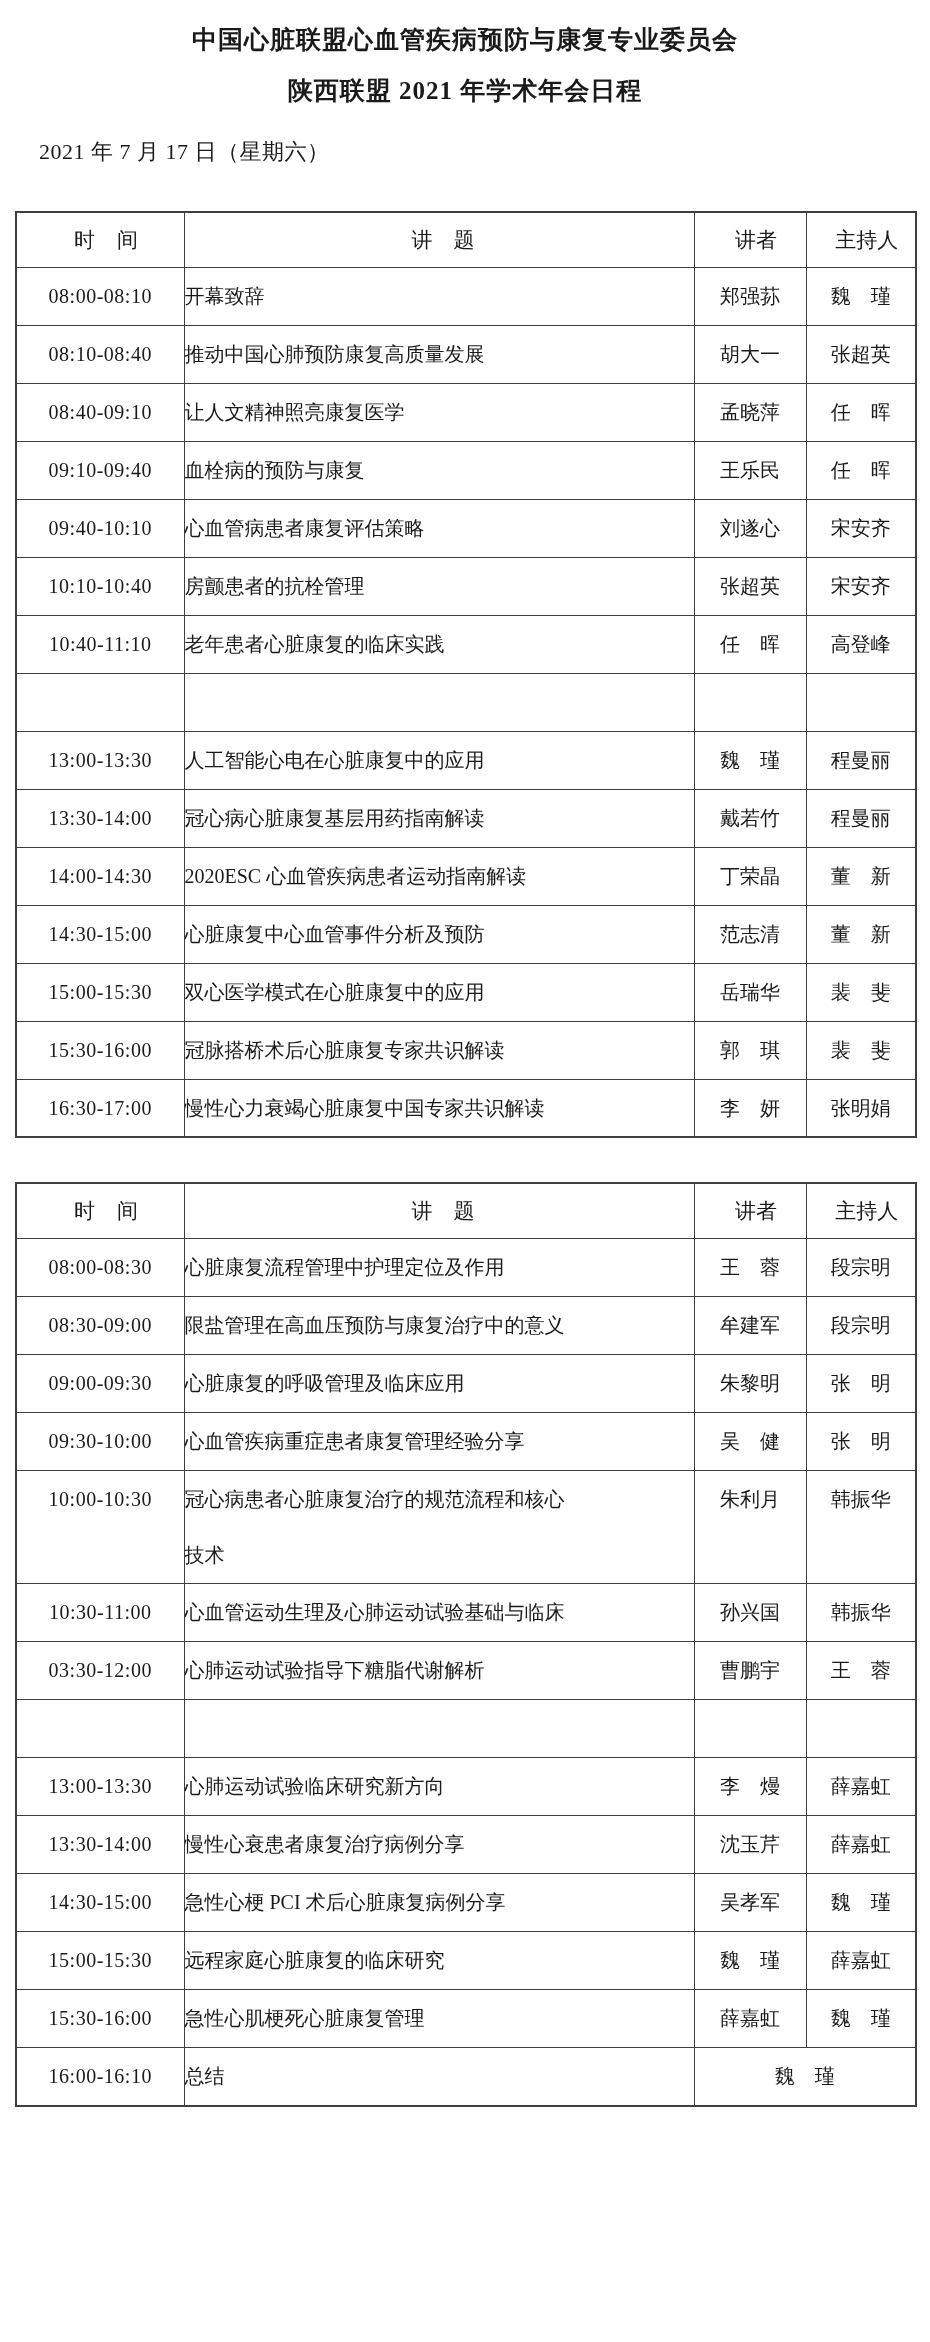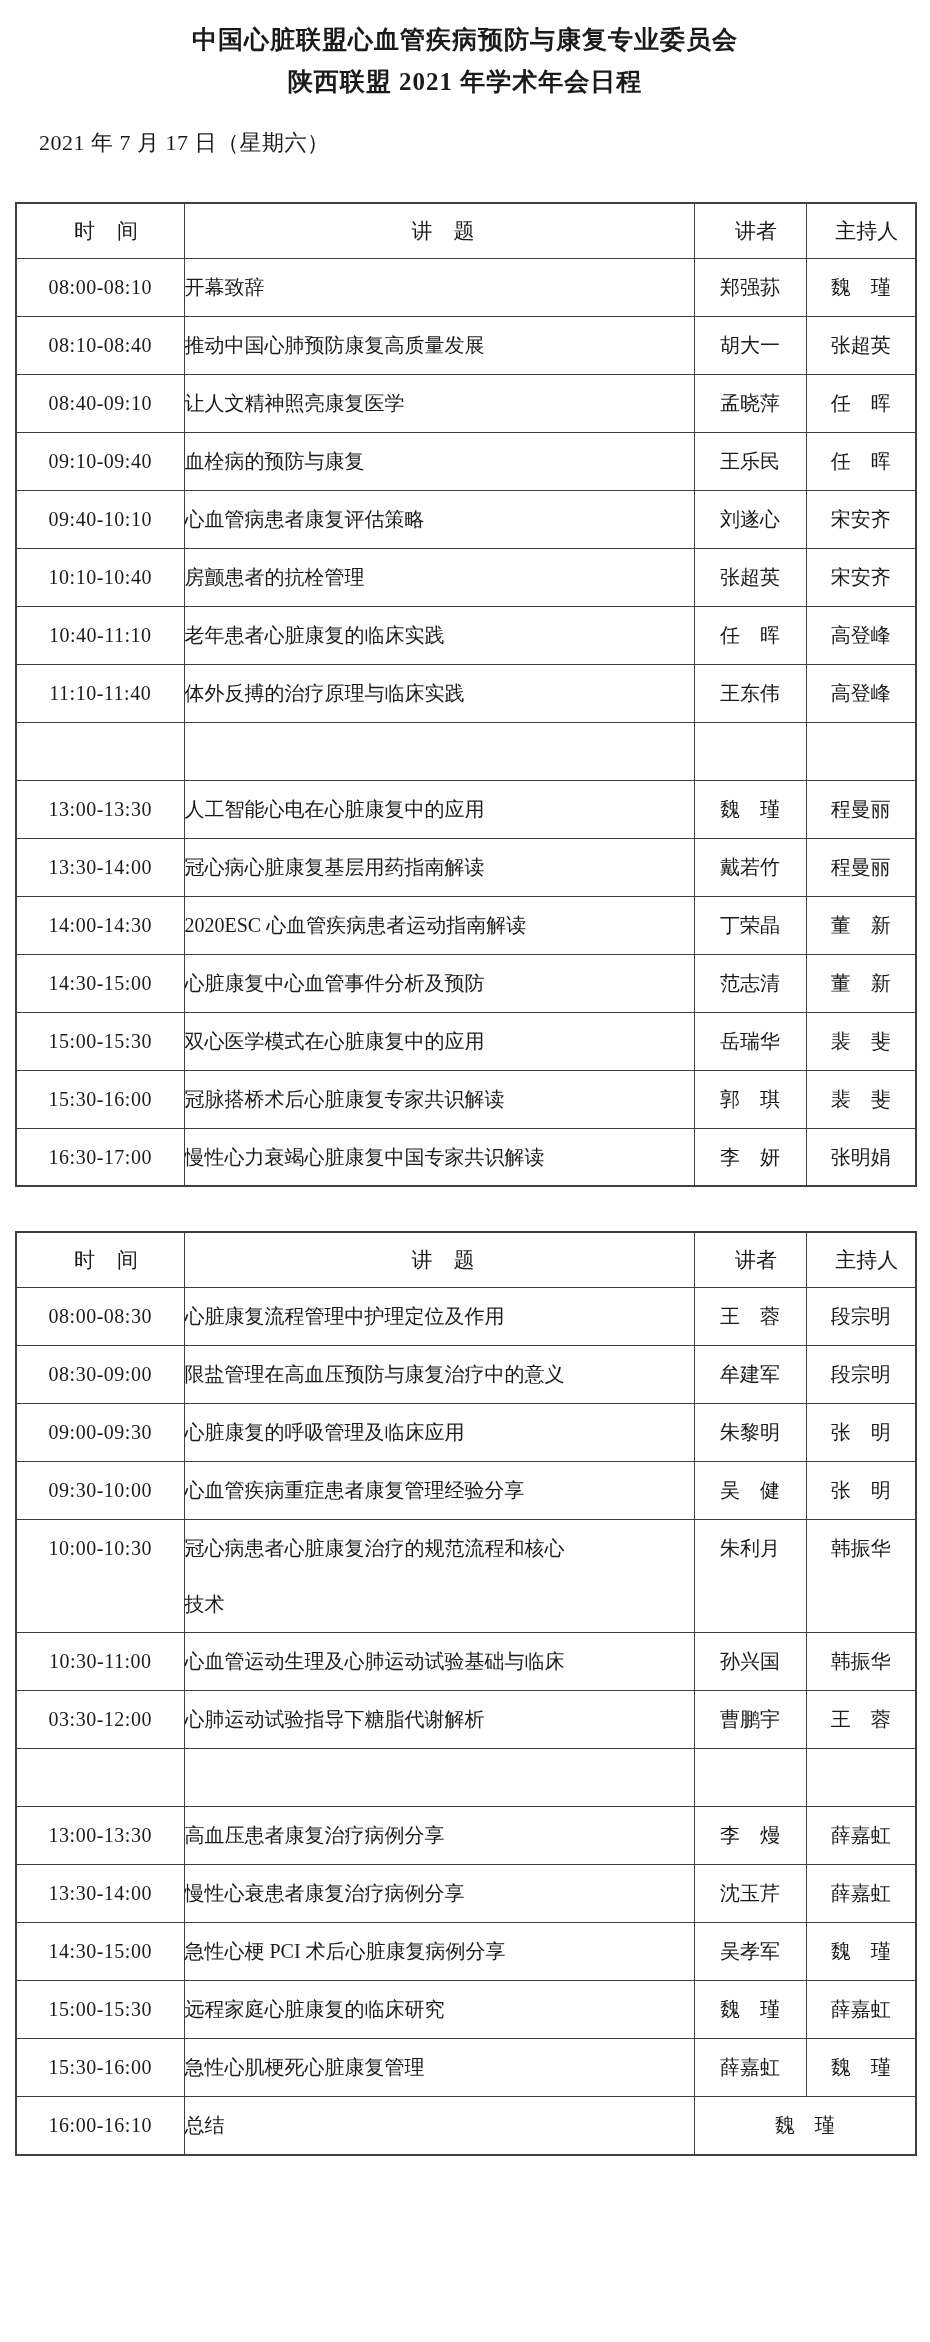--- a/index.html
+++ b/index.html
@@ -19,21 +19,21 @@
   }
   .doc-title {
     font-size: 25px;
     font-weight: 700;
     text-align: center;
     line-height: 1.25;
     margin-top: 12px;
     letter-spacing: 1px;
   }
   .doc-title.subtitle {
-    margin-top: 11px;
+    margin-top: 20px;
   }
   .date-label {
     font-size: 22px;
     margin: 30px 0 0 24px;
     letter-spacing: 0.5px;
   }
   .schedule-table {
     width: 900px;
     margin-top: 44px;
     border-collapse: collapse;
@@ -127,26 +127,20 @@
           <td class="col-speaker">张超英</td>
           <td class="col-host">宋安齐</td>
         </tr>
         <tr>
           <td class="col-time">10:40-11:10</td>
           <td class="col-topic">老年患者心脏康复的临床实践</td>
           <td class="col-speaker">任　晖</td>
           <td class="col-host">高登峰</td>
         </tr>
         <tr>
-          <td class="col-time">11:10-11:40</td>
-          <td class="col-topic">体外反搏的治疗原理与临床实践</td>
-          <td class="col-speaker">王东伟</td>
-          <td class="col-host">高登峰</td>
-        </tr>
-        <tr>
           <td class="col-time"></td>
           <td class="col-topic"></td>
           <td class="col-speaker"></td>
           <td class="col-host"></td>
         </tr>
         <tr>
           <td class="col-time">13:00-13:30</td>
           <td class="col-topic">人工智能心电在心脏康复中的应用</td>
           <td class="col-speaker">魏　瑾</td>
           <td class="col-host">程曼丽</td>
@@ -251,21 +245,21 @@
           <td class="col-host">王　蓉</td>
         </tr>
         <tr>
           <td class="col-time"></td>
           <td class="col-topic"></td>
           <td class="col-speaker"></td>
           <td class="col-host"></td>
         </tr>
         <tr>
           <td class="col-time">13:00-13:30</td>
-          <td class="col-topic">高血压患者康复治疗病例分享</td>
+          <td class="col-topic">心肺运动试验临床研究新方向</td>
           <td class="col-speaker">李　熳</td>
           <td class="col-host">薛嘉虹</td>
         </tr>
         <tr>
           <td class="col-time">13:30-14:00</td>
           <td class="col-topic">慢性心衰患者康复治疗病例分享</td>
           <td class="col-speaker">沈玉芹</td>
           <td class="col-host">薛嘉虹</td>
         </tr>
         <tr>

